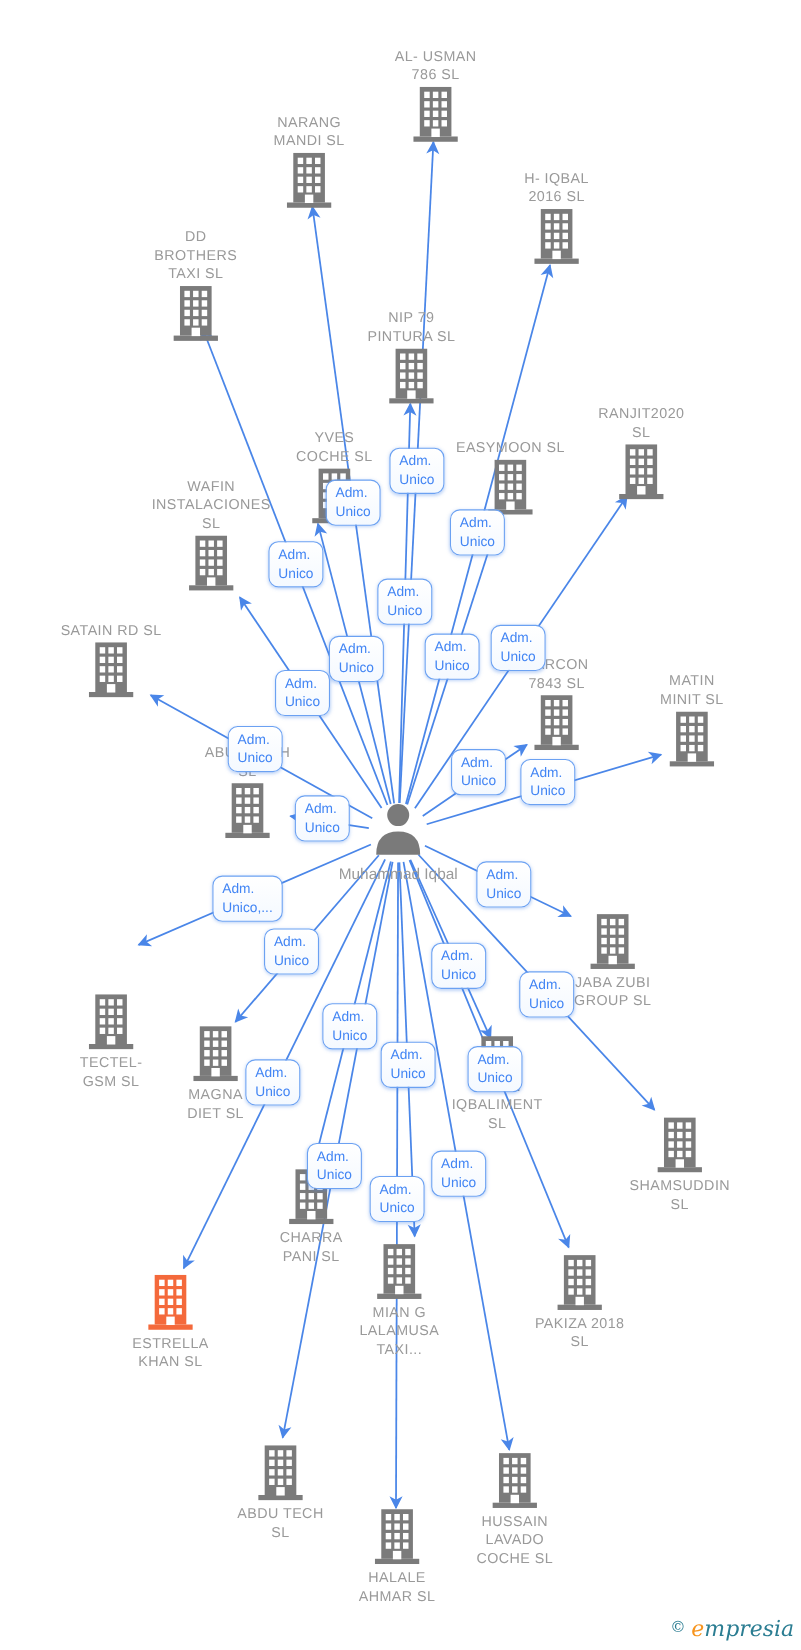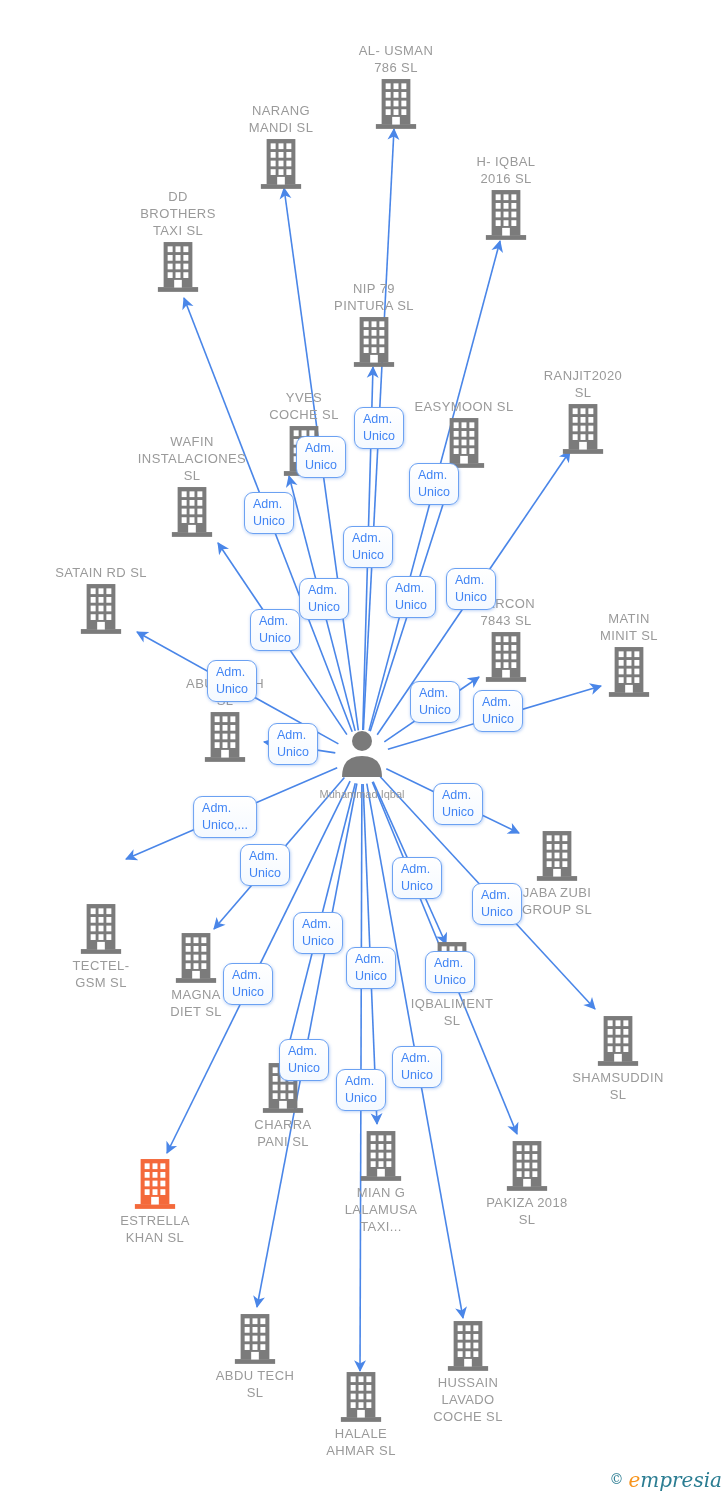--- a/index.html
+++ b/index.html
@@ -12,21 +12,21 @@
           color:var(--label,#9a9a9a);font-size:13px;line-height:17px;letter-spacing:.4px;}
   .clabel.above{bottom:53px;margin-top:22px;}
   .clabel.below{top:55px;}
   .badge{position:absolute;transform:translate(-50%,-50%);background:linear-gradient(#ffffff,#f4f9ff);
          border:1.5px solid var(--badge-border,#6ba1f2);border-radius:9px;padding:3px 8px;
          box-shadow:0 1px 3px rgba(74,134,232,.35);color:var(--badge-text,#4285f4);
          font-size:12.5px;line-height:17px;white-space:nowrap;text-align:left;}
   .badge span{display:block;}
   .person{position:absolute;transform:translateX(-50%);width:110px;display:flex;flex-direction:column;
           align-items:center;color:var(--person,#7a7a7a);}
-  .pname{font-size:11px;color:var(--label,#9a9a9a);text-align:right;line-height:20px;margin-top:3px;}
+  .pname{font-size:14px;color:var(--label,#9a9a9a);text-align:right;line-height:20px;margin-top:3px;}
   .wm{position:absolute;right:6px;bottom:8px;font-family:"DejaVu Serif",serif;}
   .wm .sym{color:var(--wm-teal,#2b7d92);font-size:14px;margin-right:5px;vertical-align:3px;}
   .wm .brand{display:inline-block;color:var(--wm-teal,#2b7d92);font-size:20px;font-style:italic;}
   .wm .brand::first-letter{color:var(--wm-orange,#f7941d);}
 </style>
 </head>
 <body>
 
 <div id="canvas">
   <svg id="edges-layer">
@@ -109,21 +109,21 @@
             <rect x="29.6" y="24.5" width="5.2" height="6"></rect>
             <rect x="29.6" y="33.5" width="5.2" height="6"></rect>
             <rect x="20" y="41.5" width="8" height="8"></rect>
           </g>
         </svg>
         <div class="clabel above">
           <div>NARANG</div>
           <div>MANDI SL</div>
         </div>
       </div>
-      <div class="node" style="left: 178px; top: 266px;">
+      <div class="node" style="left: 178px; top: 284px;">
         <svg class="bicon" width="46" height="52" viewBox="0 0 48 54">
           <g fill="#7b7b7b">
             <rect x="3" y="49" width="42" height="5"></rect>
             <rect x="9" y="2" width="30" height="47"></rect>
           </g>
           <g fill="#ffffff">
             <rect x="13.2" y="6.5" width="5.2" height="6"></rect>
             <rect x="13.2" y="15.5" width="5.2" height="6"></rect>
             <rect x="13.2" y="24.5" width="5.2" height="6"></rect>
             <rect x="13.2" y="33.5" width="5.2" height="6"></rect>
@@ -568,21 +568,21 @@
             <rect x="29.6" y="24.5" width="5.2" height="6"></rect>
             <rect x="29.6" y="33.5" width="5.2" height="6"></rect>
             <rect x="20" y="41.5" width="8" height="8"></rect>
           </g>
         </svg>
         <div class="clabel below">
           <div>CHARRA</div>
           <div>PANI SL</div>
         </div>
       </div>
-      <div class="node" style="left: 381px; top: 1155px;">
+      <div class="node" style="left: 363px; top: 1155px;">
         <svg class="bicon" width="46" height="52" viewBox="0 0 48 54">
           <g fill="#7b7b7b">
             <rect x="3" y="49" width="42" height="5"></rect>
             <rect x="9" y="2" width="30" height="47"></rect>
           </g>
           <g fill="#ffffff">
             <rect x="13.2" y="6.5" width="5.2" height="6"></rect>
             <rect x="13.2" y="15.5" width="5.2" height="6"></rect>
             <rect x="13.2" y="24.5" width="5.2" height="6"></rect>
             <rect x="13.2" y="33.5" width="5.2" height="6"></rect>

